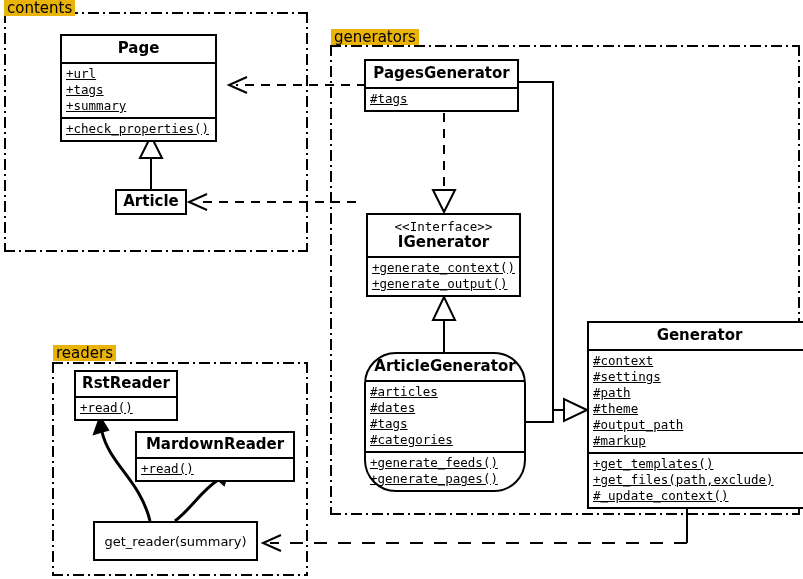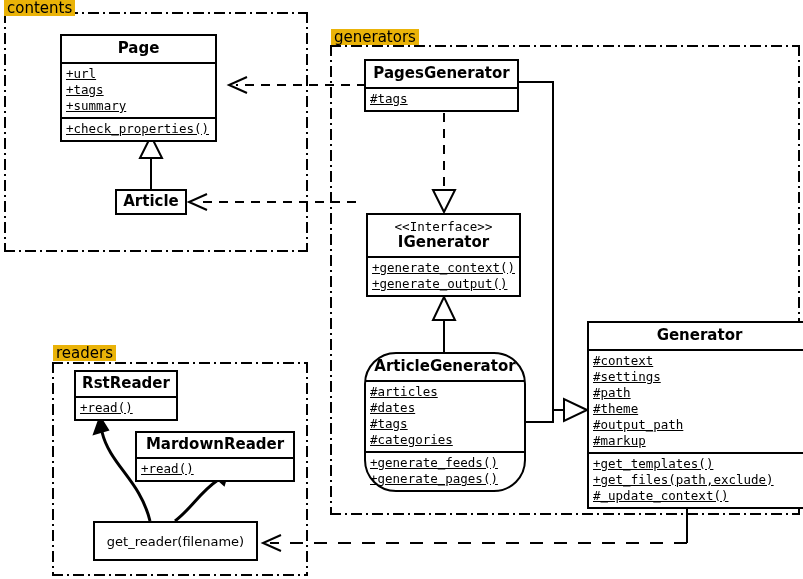--- a/index.html
+++ b/index.html
@@ -184,16 +184,16 @@
   <div class="cls" style="left:135px;top:431px;width:160px;">
     <div class="hdr" style="padding:3px 6px 4px;border-radius:6px;">
       <span>MardownReader</span>
     </div>
     <div class="sect">
       <div>+read()</div>
     </div>
   </div>
 
   <div class="plain" style="left:93px;top:521px;width:165px;height:40px;">
-    <span>get_reader(filename)</span>
+    <span>get_reader(summary)</span>
   </div>
 
 </div>
 
 </body></html>

